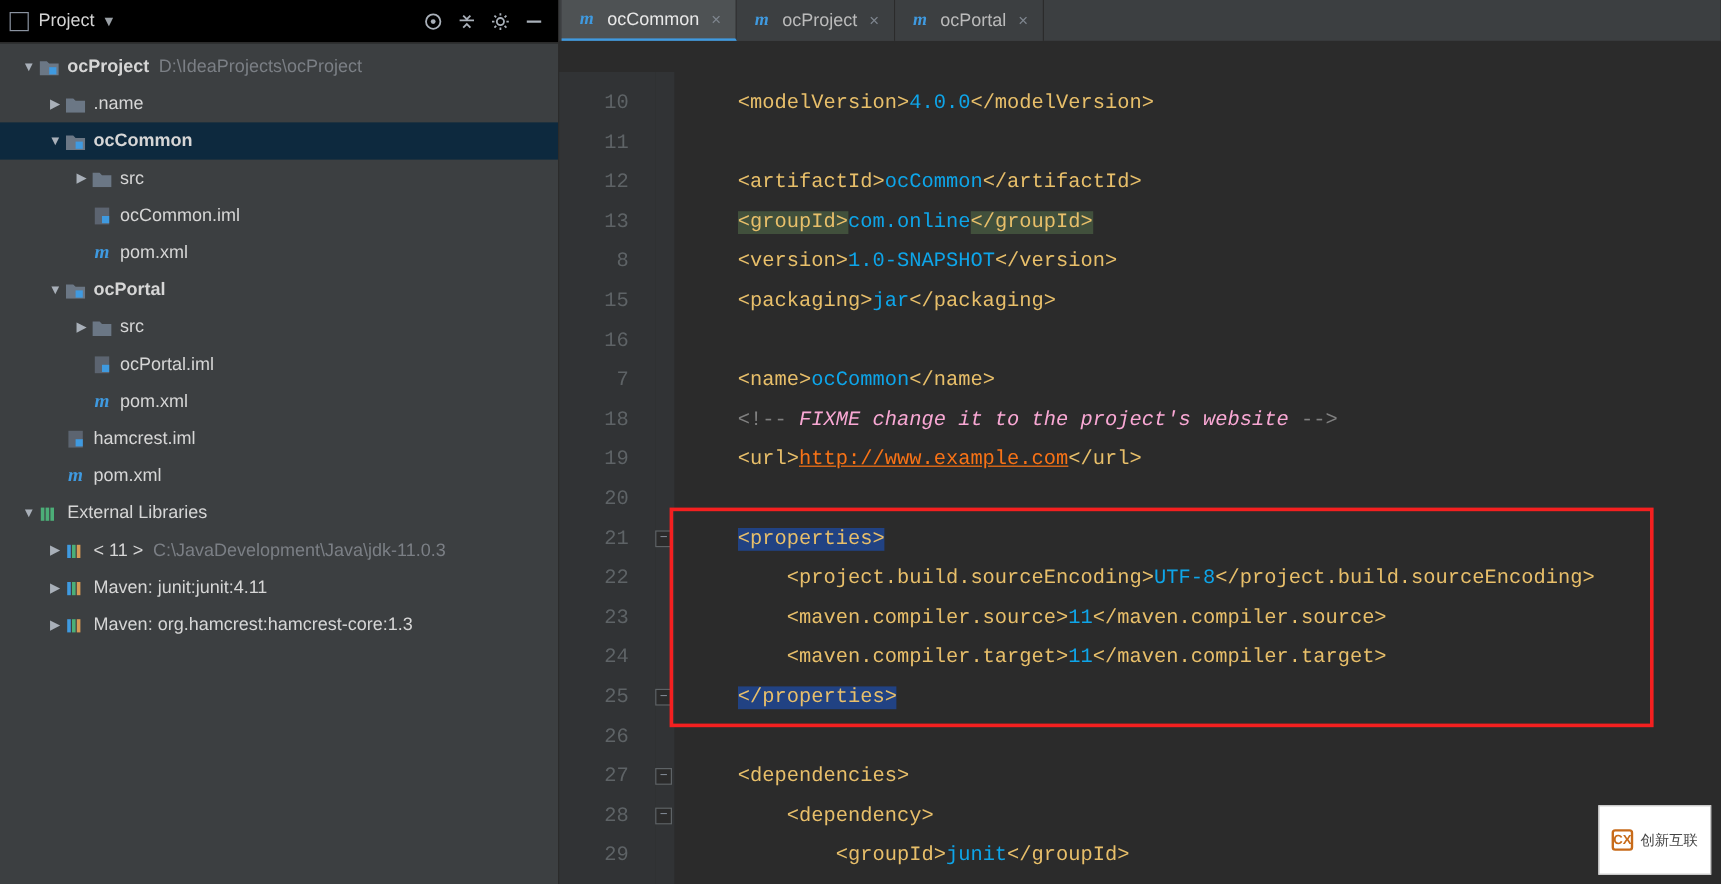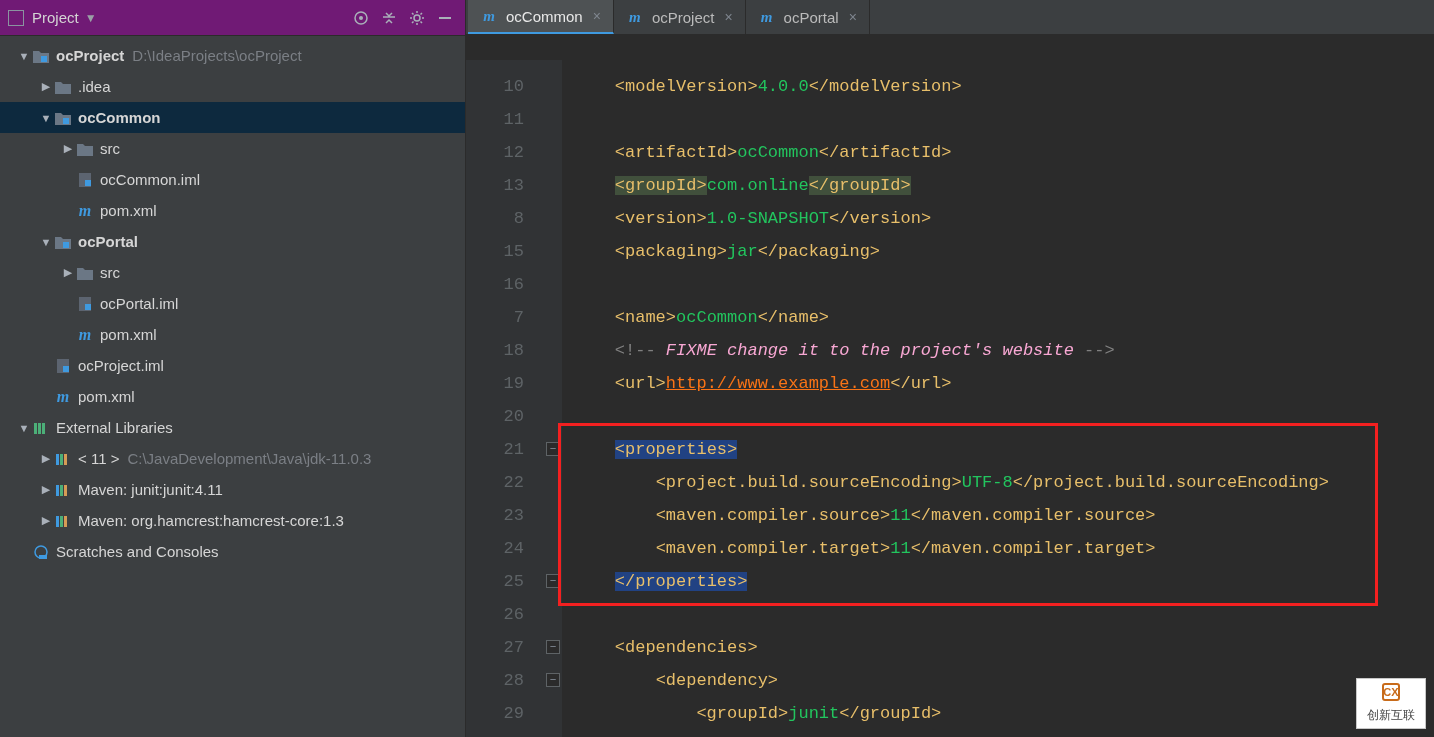--- a/index.html
+++ b/index.html
@@ -20,21 +20,21 @@
   display: flex;
   flex-direction: column;
   border-right: 1px solid #2b2b2b;
 }
 .sidebar-header {
   height: 36px;
   display: flex;
   align-items: center;
   padding: 0 8px;
   border-bottom: 1px solid #2b2b2b;
-  background: #701a75;
+  background: #000000;
 }
 .sidebar-header .proj-icon {
   width: 16px; height: 16px;
   border: 1px solid #8a93a0;
   margin-right: 8px;
 }
 .sidebar-title { color: #d4d4d4; font-size: 15px; }
 .sidebar-header .dd { margin-left: 6px; color: #9aa0a6; font-size: 12px; }
 .sidebar-header .spacer { flex: 1; }
 .hdr-icon {
@@ -94,37 +94,37 @@
   border: 1px solid #5e6366; background: #2b2b2b;
   color: #8a93a0; font-size: 11px; display:flex; align-items:center; justify-content:center;
   cursor: pointer;
 }
 .code {
   flex: 1; padding: 10px 0 0 12px; white-space: pre; color: #bcbcbc;
   position: relative;
 }
 .code .line { height: 33px; }
 .tag { color: #e8bf6a; }
-.txt { color: #22c55e; }
+.txt { color: #0ea5e9; }
 .hlbg { background: #214283; }
 .olbg { background: #41503c; }
 .cmt { color: #808080; }
 .cmti { color: #f9a8d4; font-style: italic; }
 .url { color: #f97316; text-decoration: underline; }
 
 .redbox {
   position: absolute;
   border: 3px solid #f42020;
   pointer-events: none;
 }
 .watermark {
   position: absolute; right: 8px; bottom: 8px;
   background: #fff; color: #444; font-size: 12px;
-  padding: 4px 10px; border: 1px solid #c8c8c8;
-  display: flex; align-items: center; gap: 6px; flex-direction: column;
+  padding: 19px 10px; border: 1px solid #c8c8c8;
+  display: flex; align-items: center; gap: 6px;
 }
 .watermark .logo {
   width:18px; height:18px; border:2px solid #c86b1a; border-radius:3px;
   display:inline-flex; align-items:center; justify-content:center;
   color:#c86b1a; font-weight:bold; font-size:11px;
 }
 </style>
 </head>
 <body>
 
@@ -172,21 +172,21 @@
           <span class="tree-path">D:\IdeaProjects\ocProject</span>
         </div>
         <div class="tree-row">
           <span class="ind" style="width:32px"></span>
           <span class="arrow">▶</span>
           <span class="icon">
             <svg width="16" height="14" viewBox="0 0 16 14">
               <path d="M0 2h6l2 2h8v10H0z" fill="#6b7785"></path>
             </svg>
           </span>
-          <span class="tree-label">.idea</span>
+          <span class="tree-label">.name</span>
         </div>
         <div class="tree-row sel">
           <span class="ind" style="width:32px"></span>
           <span class="arrow">▼</span>
           <span class="icon">
             <svg width="16" height="14" viewBox="0 0 16 14">
               <path d="M0 2h6l2 2h8v10H0z" fill="#6b7785"></path>
               <rect x="8" y="7" width="6" height="6" fill="#3f9ae0"></rect>
             </svg>
           </span>
@@ -259,21 +259,21 @@
         </div>
         <div class="tree-row">
           <span class="ind" style="width:32px"></span>
           <span class="arrow"></span>
           <span class="icon">
             <svg width="14" height="16" viewBox="0 0 14 16">
               <rect x="1" y="1" width="12" height="14" fill="#5c6470"></rect>
               <rect x="7" y="8" width="6" height="6" fill="#3f9ae0"></rect>
             </svg>
           </span>
-          <span class="tree-label">ocProject.iml</span>
+          <span class="tree-label">hamcrest.iml</span>
         </div>
         <div class="tree-row">
           <span class="ind" style="width:32px"></span>
           <span class="arrow"></span>
           <span class="m-icon">m</span>
           <span class="tree-label">pom.xml</span>
         </div>
         <div class="tree-row">
           <span class="ind" style="width:10px"></span>
           <span class="arrow">▼</span>
@@ -315,31 +315,20 @@
           <span class="ind" style="width:32px"></span>
           <span class="arrow">▶</span>
           <span class="icon">
             <svg width="16" height="14" viewBox="0 0 16 14">
               <rect x="1" y="2" width="3" height="11" fill="#3f9ae0"></rect>
               <rect x="5" y="2" width="3" height="11" fill="#4caf78"></rect>
               <rect x="9" y="2" width="3" height="11" fill="#d69b56"></rect>
             </svg>
           </span>
           <span class="tree-label">Maven: org.hamcrest:hamcrest-core:1.3</span>
-        </div>
-        <div class="tree-row">
-          <span class="ind" style="width:10px"></span>
-          <span class="arrow"></span>
-          <span class="icon">
-            <svg width="16" height="16" viewBox="0 0 16 16">
-              <circle cx="8" cy="8" r="6" fill="none" stroke="#3f9ae0" stroke-width="1.5"></circle>
-              <rect x="6" y="11" width="8" height="4" fill="#3f9ae0"></rect>
-            </svg>
-          </span>
-          <span class="tree-label">Scratches and Consoles</span>
         </div>
       </div>
   </div>
 
   <div class="editor">
     <div class="tabs" id="tabs">
         <div class="tab active">
           <span class="m-icon">m</span>
           <span>ocCommon</span>
           <span class="close">×</span>

